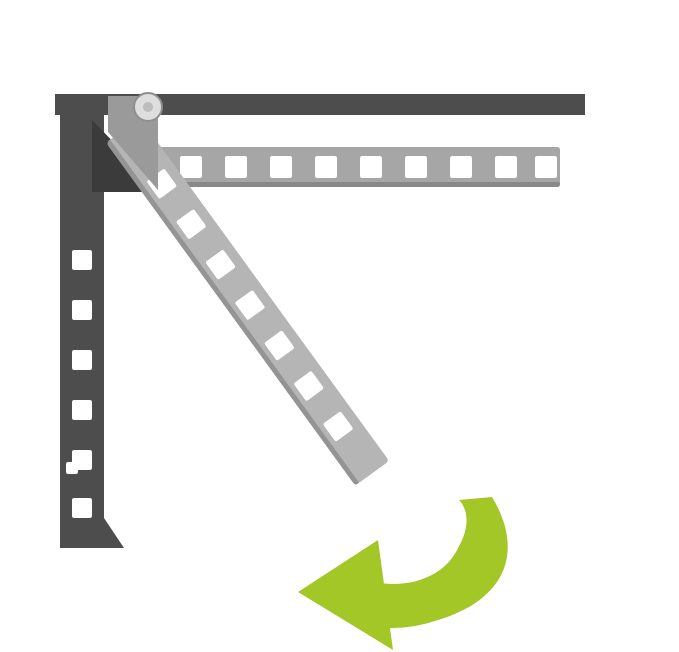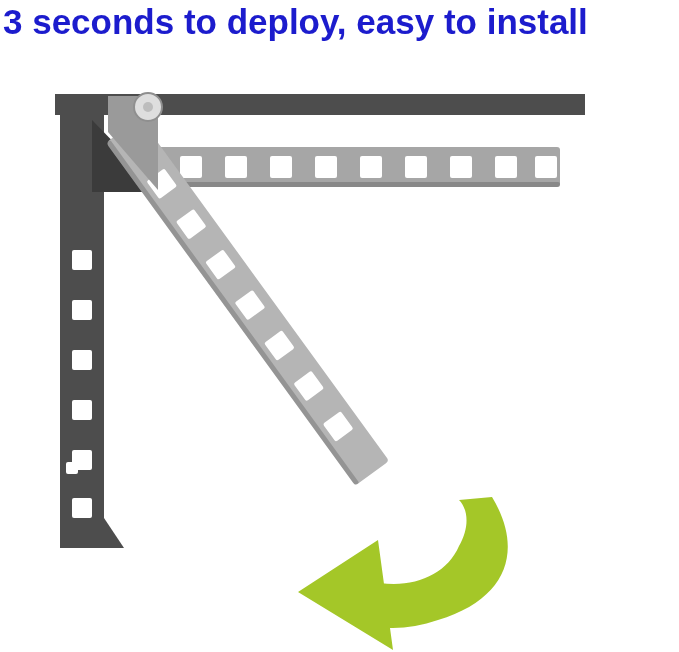--- a/index.html
+++ b/index.html
@@ -40,21 +40,20 @@
   .fill-bolt    { fill: var(--bolt-gray, #dedede); }
   .fill-arrow   { fill: var(--arrow-green, #a4c728); }
   .hole         { fill: #ffffff; }
   .arm-edge     { fill: rgba(0,0,0,0.18); }
 </style>
 </head>
 <body>
 
 <div class="page">
 
-  <h1 class="headline">3 seconds to deploy, easy to install</h1>
 
   <svg class="diagram" width="679" height="652" viewBox="0 0 679 652" xmlns="http://www.w3.org/2000/svg">
 
     <g>
       <rect class="fill-dark" x="55" y="94" width="530" height="21"></rect>
     </g>
 
     <g>
       <rect class="fill-dark" x="60" y="110" width="44" height="420"></rect>
       <polygon class="fill-dark" points="60,518 104,518 124,548 60,548"></polygon>

